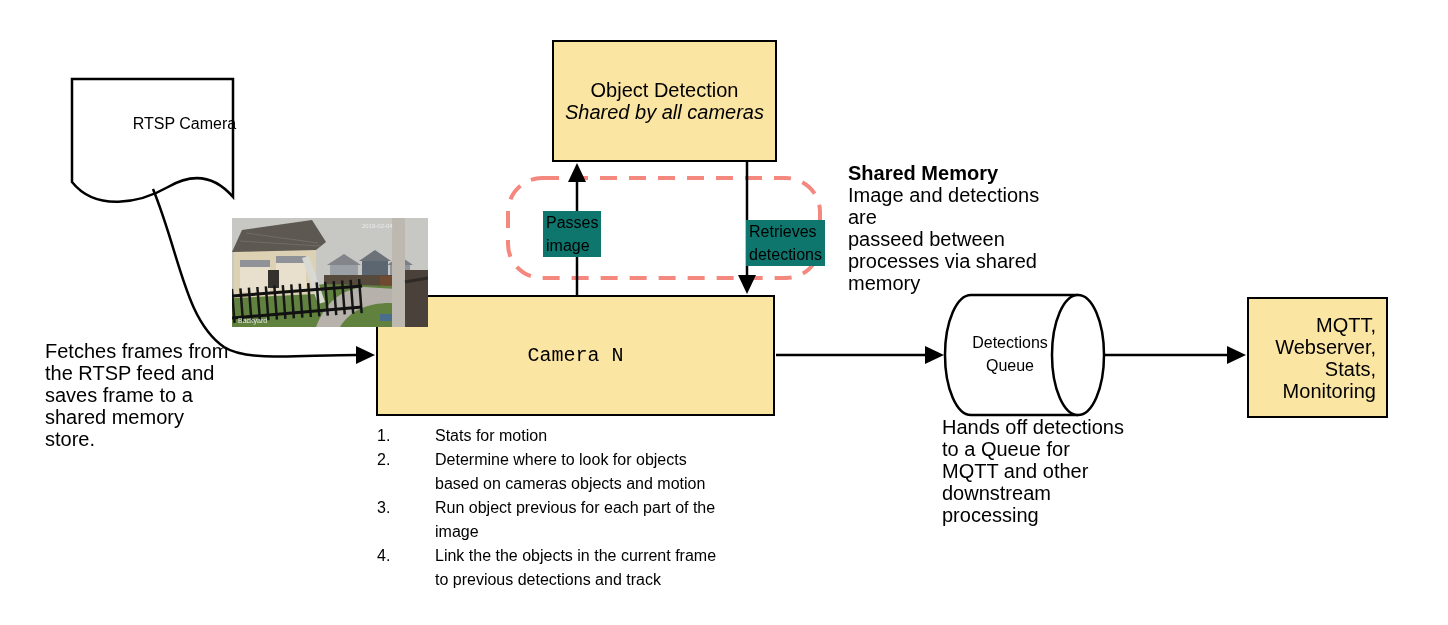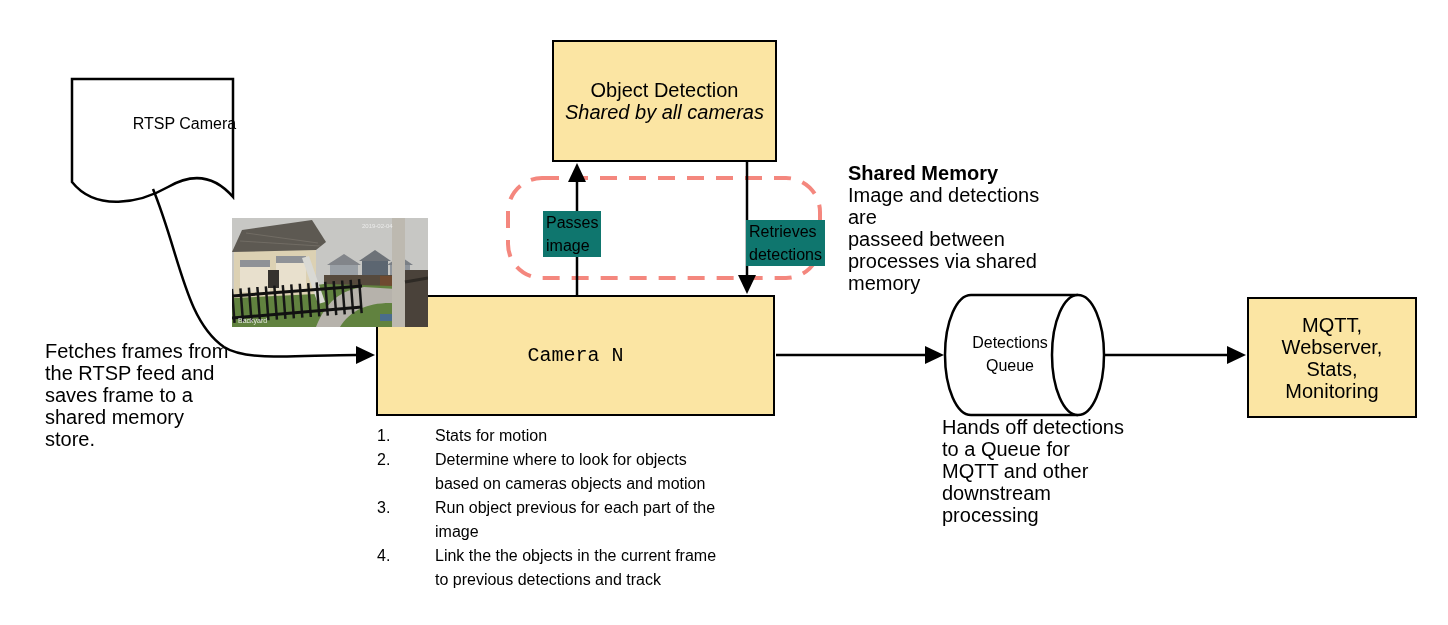--- a/index.html
+++ b/index.html
@@ -53,21 +53,21 @@
 
   <div class="node" style="left:552px;top:40px;width:225px;height:122px;">
     <div>Object Detection</div>
     <div class="sub">Shared by all cameras</div>
   </div>
 
   <div class="node" style="left:376px;top:295px;width:399px;height:121px;font-family:Liberation Mono, monospace;">
     <div>Camera N</div>
   </div>
 
-  <div class="node" style="left:1247px;top:297px;width:170px;height:121px;padding:0 10px;">
+  <div class="node" style="left:1247px;top:297px;width:141px;height:121px;padding:0 10px;text-align:right;">
     <div>MQTT, Webserver, Stats, Monitoring</div>
   </div>
 
   <div class="queue-label">Detections
 Queue</div>
 
   <div class="edge-label" style="left:543px;top:211px;">Passes
 image</div>
   <div class="edge-label" style="left:702px;top:220px;margin-left:44px;">Retrieves
 detections</div>

